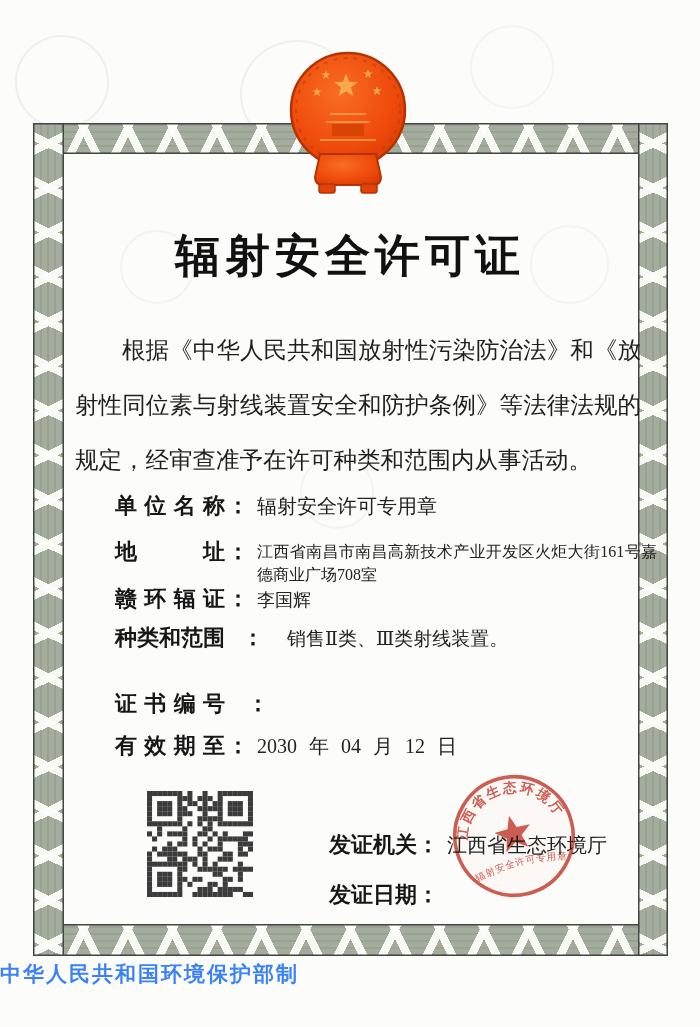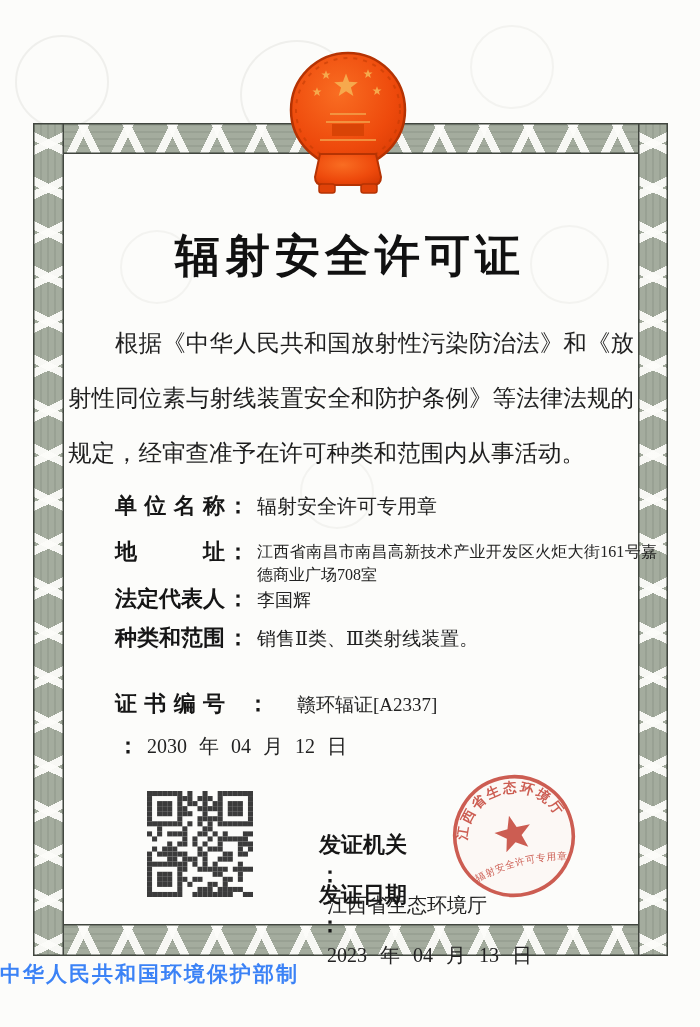--- a/index.html
+++ b/index.html
@@ -43,43 +43,43 @@
   .title{
     position:absolute;left:0;top:226px;width:100%;
     text-align:center;font-family:var(--serif);
     font-size:45px;font-weight:bold;letter-spacing:5px;color:#111;
     margin:0;
   }
 
   .preamble{
     position:absolute;left:68px;top:316px;width:566px;
     font-size:23.5px;line-height:55px;color:var(--ink);
-    text-align:justify;text-indent:2em;margin:0;
+    text-align:justify;text-indent:2em;margin:7px;
     font-family:var(--serif);
   }
 
   .row{position:absolute;left:115px;display:flex;align-items:flex-start;color:var(--ink);}
   .flabel{
     width:110px;flex:0 0 110px;
     font-size:22px;font-weight:bold;font-family:var(--serif);
     text-align:justify;text-align-last:justify;color:#161616;
   }
   .fcolon{font-size:22px;font-weight:bold;margin-left:2px;color:#161616;}
   .fvalue{margin-left:8px;font-family:var(--serif);color:#222;}
 
   .row-unit{top:491px;}   .v-unit{font-size:20px;padding-top:2px;}
   .row-addr{top:537px;}   .v-addr{font-size:16px;line-height:23px;width:400px;padding-top:3px;text-align:justify;}
   .row-rep{top:584px;}    .v-rep{font-size:18px;padding-top:4px;}
-  .row-scope{top:623px;}  .v-scope{font-size:19px;padding-top:3px;}
+  .row-scope{top:623px;gap:15px;}  .v-scope{font-size:19px;padding-top:3px;}
   .row-cert{top:689px;gap:20px;}   .v-cert{font-size:19px;padding-top:3px;}
   .row-valid{top:731px;}  .v-valid{font-size:20px;padding-top:2px;word-spacing:7px;}
 
   .qr{position:absolute;left:147px;top:791px;width:106px;height:106px;}
 
-  .issue-row{position:absolute;left:319px;display:flex;align-items:flex-start;color:var(--ink);flex-direction:column;}
+  .issue-row{position:absolute;left:329px;display:flex;align-items:flex-start;color:var(--ink);}
   .issue-row .ilabel{font-size:22px;font-weight:bold;font-family:var(--serif);color:#161616;}
   .issue-row .ivalue{margin-left:8px;font-size:20px;padding-top:2px;color:#222;}
   .row-authority{top:830px;}
   .row-date{top:880px;}
   .row-date .ivalue{word-spacing:8px;}
 
   .seal{
     position:absolute;left:450px;top:772px;width:128px;height:128px;
     transform:rotate(-14deg);opacity:.88;mix-blend-mode:multiply;
     pointer-events:none;
@@ -145,38 +145,38 @@
     <span class="fvalue v-unit">辐射安全许可专用章</span>
   </div>
 
   <div class="row row-addr">
     <span class="flabel">地址</span>
     <span class="fcolon">：</span>
     <span class="fvalue v-addr">江西省南昌市南昌高新技术产业开发区火炬大街161号嘉德商业广场708室</span>
   </div>
 
   <div class="row row-rep">
-    <span class="flabel">法定代表人</span>
+    <span class="flabel">赣环辐证</span>
     <span class="fcolon">：</span>
     <span class="fvalue v-rep">李国辉</span>
   </div>
 
   <div class="row row-scope">
     <span class="flabel">种类和范围</span>
     <span class="fcolon">：</span>
     <span class="fvalue v-scope">销售Ⅱ类、Ⅲ类射线装置。</span>
   </div>
 
   <div class="row row-cert">
     <span class="flabel">证书编号</span>
     <span class="fcolon">：</span>
-    <span class="fvalue v-cert">赣环辐证[A2337]</span>
   </div>
 
   <div class="row row-valid">
+    <span class="flabel">有效期至</span>
     <span class="fcolon">：</span>
     <span class="fvalue v-valid">2030 年 04 月 12 日</span>
   </div>
 
   <svg class="qr" viewBox="0 0 105 105">
       <g fill="#3b3b3b">
         <rect x="0" y="0" width="5" height="5"></rect>
         <rect x="5" y="0" width="5" height="5"></rect>
         <rect x="10" y="0" width="5" height="5"></rect>
         <rect x="15" y="0" width="5" height="5"></rect>
@@ -421,21 +421,20 @@
 
   <div class="issue-row row-authority">
     <span class="ilabel">发证机关</span>
     <span class="ilabel">：</span>
     <span class="ivalue">江西省生态环境厅</span>
   </div>
 
   <div class="issue-row row-date">
     <span class="ilabel">发证日期</span>
     <span class="ilabel">：</span>
-    <span class="ivalue">2023 年 04 月 13 日</span>
   </div>
 
   <svg class="seal" viewBox="0 0 160 160">
     <defs>
       <path id="sealArc" d="M 23,104 A 60,60 0 1 1 137,104" fill="none"></path>
       <path id="sealLine" d="M 28,123 Q 80,111 132,123" fill="none"></path>
     </defs>
     <circle cx="80" cy="80" r="74" fill="rgba(210,80,60,0.03)" stroke="var(--seal-color)" stroke-width="4.5"></circle>
     <path fill="var(--seal-color)" d="M80,54 L85.9,69.9 L102.8,70.6 L89.5,81.1 L94.1,97.4 L80,88 L65.9,97.4 L70.5,81.1 L57.2,70.6 L74.1,69.9 Z"></path>
     <text font-size="17" font-weight="bold" fill="var(--seal-color)" letter-spacing="3" font-family="Liberation Serif, serif">

